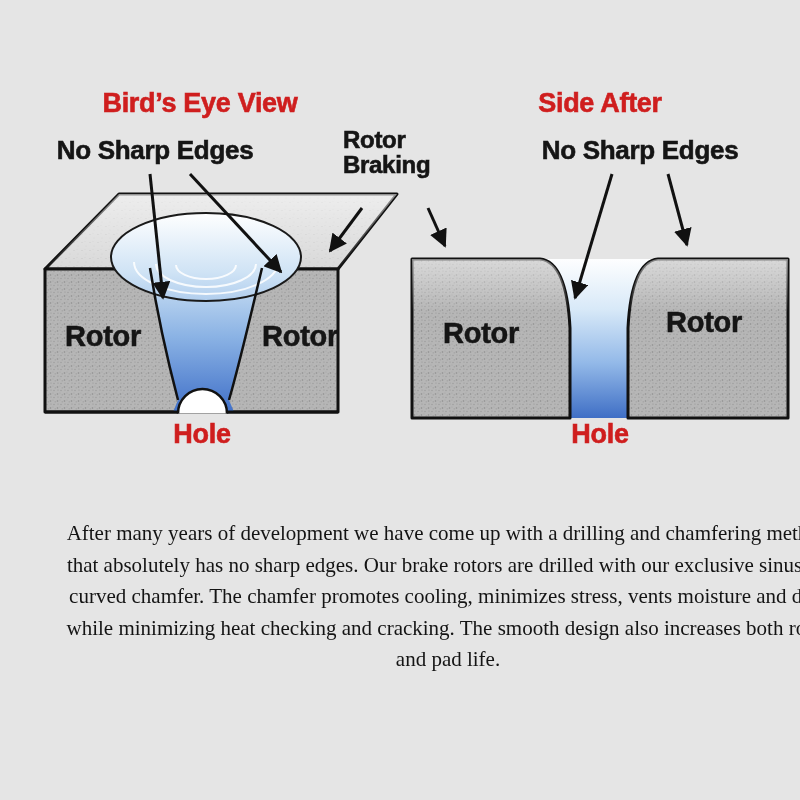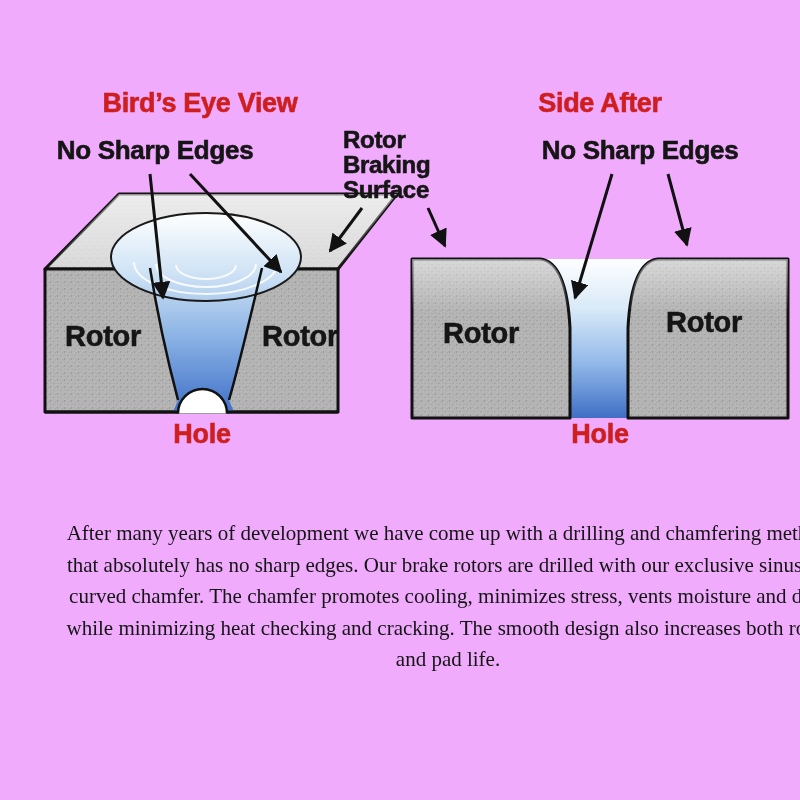--- a/index.html
+++ b/index.html
@@ -1,18 +1,18 @@
 <!DOCTYPE html>
 <html><head>
 <meta charset="utf-8">
 <style>
   * { margin:0; padding:0; box-sizing:border-box; }
   html,body { width:800px; height:800px; background:#ffffff; }
   body { font-family:"Liberation Sans", sans-serif; }
-  .scene { position:relative; width:800px; height:800px; background:#f0abfc; overflow:hidden; }
+  .scene { position:relative; width:800px; height:800px; background:#e5e5e5; overflow:hidden; }
   .diagram-svg { position:absolute; top:0; left:0; }
   .lbl { position:absolute; font-weight:800; color:#151515; letter-spacing:-0.3px;
          -webkit-text-stroke:0.6px currentColor; }
   .red { color:#cf1e1e; }
   .center { text-align:center; }
   .title { font-size:27px; }
   .nse { font-size:26px;text-align:center; }
   .rotor { font-size:29px; }
   .hole { font-size:27px; }
   .rbs { font-size:24px; line-height:25px; text-align:left; }
@@ -106,21 +106,20 @@
     </g>
   </svg>
 
   <div class="lbl red title center" style="left:55px; top:88px; width:290px;">Bird’s Eye View</div>
 
   <div class="lbl nse center" style="left:30px; top:135px; width:250px;">No Sharp Edges</div>
 
   <div class="lbl rbs" style="left:343px; top:127px; width:140px;">
     <div>Rotor</div>
     <div>Braking</div>
-    <div>Surface</div>
   </div>
 
   <div class="lbl red title center" style="left:485px; top:88px; width:230px;">Side After</div>
 
   <div class="lbl nse center" style="left:515px; top:135px; width:250px;">No Sharp Edges</div>
 
   <div class="lbl rotor center" style="left:43px; top:320px; width:120px;">Rotor</div>
 
   <div class="lbl rotor center" style="left:240px; top:320px; width:120px;">Rotor</div>
 

